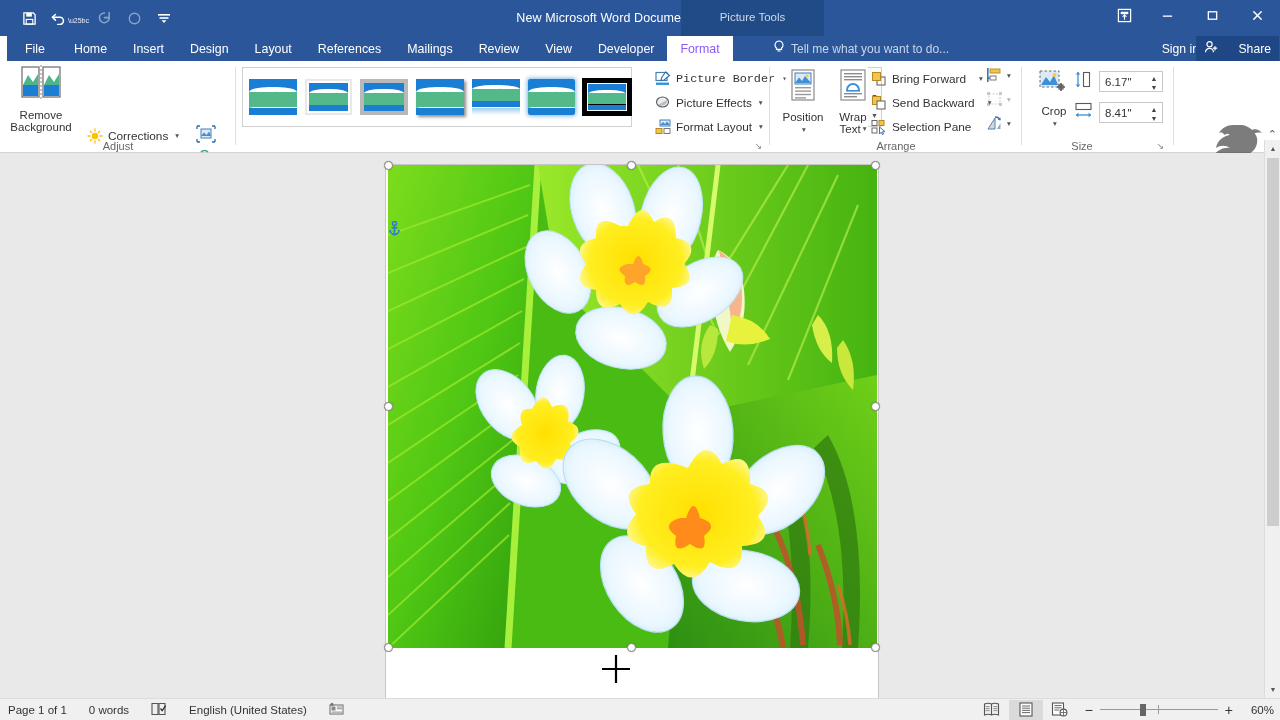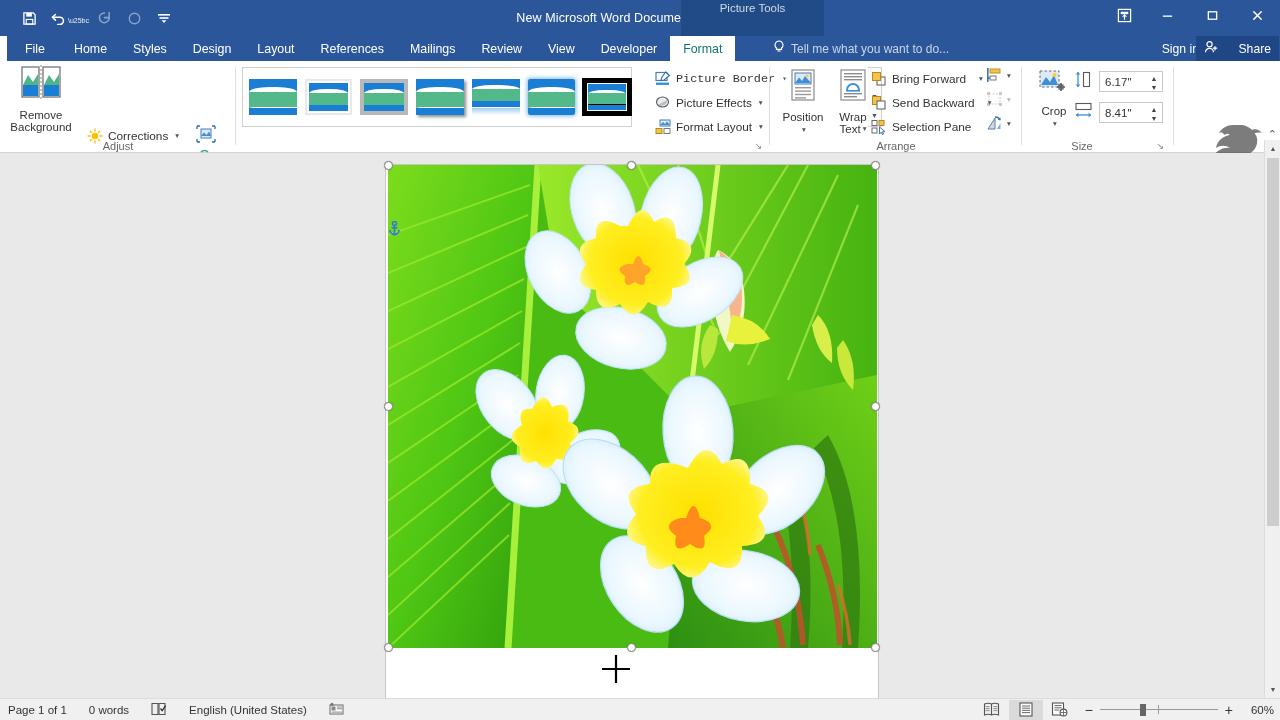--- a/index.html
+++ b/index.html
@@ -24,40 +24,40 @@
   .qat-caret { font-size: 7px; margin-left: -6px; margin-top: 4px; opacity: .9; }
 
   .title-text {
     position: absolute; left: 0; top: 0; width: 1280px; height: 36px;
     display: flex; align-items: center; justify-content: center;
     font-size: 12.5px; color: #fff; letter-spacing: .1px;
   }
   .ctx-tools {
     position: absolute; left: 681px; top: 0; width: 143px; height: 36px;
     background: #204b86;
-    display: flex; align-items: flex-end; justify-content: center; padding-bottom: 22px;
+    display: flex; align-items: flex-end; justify-content: center; padding-bottom: 13px;
     font-size: 11.5px; color: #cfd9ec;
   }
   .wincontrols { position: absolute; right: 0; top: 0; height: 36px; display: flex; }
   .wb { width: 45px; height: 30px; display: flex; align-items: center; justify-content: center;
         color: #fff; font-size: 13px; }
   .wb.ribbondisp { width: 42px; font-size: 12px; }
 
   
   .tabstrip {
     position: absolute; top: 36px; left: 7px; width: 1280px; height: 25px;
     background: #2b579a;
   }
   .tabs { position: absolute; left: 0; top: 0; height: 25px; display: flex; align-items: stretch; }
   .tab {
     padding: 0 13px; display: flex; align-items: center; justify-content: center;
     font-size: 12.4px; color: #fff; white-space: nowrap;
   }
   .tab.first { padding: 0 16px 0 18px; }
-  .tab.active { background: #fff; color: #0f766e; }
+  .tab.active { background: #fff; color: #8b5cf6; }
   .tellme {
     position: absolute; left: 766px; top: 0; height: 25px; display: flex; align-items: center; gap: 6px;
     font-size: 12px; color: #c9d6ea; font-style: normal;
   }
   .bulb { font-size: 12px; color: #ffffff; }
   .signin {
     position: absolute; right: 88px; top: 0; height: 25px; display: flex; align-items: center;
     font-size: 12.2px; color: #fff;
   }
   .share {
@@ -243,21 +243,21 @@
             <path d="M3 3 L11 11 M11 3 L3 11" stroke="#fff" stroke-width="1.6" stroke-linecap="round"></path>
           </svg>
       </div>
     </div>
   </div>
 
   <div class="tabstrip">
     <div class="tabs">
       <div class="tab first">File</div>
       <div class="tab">Home</div>
-      <div class="tab">Styles</div>
+      <div class="tab">Insert</div>
       <div class="tab">Design</div>
       <div class="tab">Layout</div>
       <div class="tab">References</div>
       <div class="tab">Mailings</div>
       <div class="tab">Review</div>
       <div class="tab">View</div>
       <div class="tab">Developer</div>
       <div class="tab active">Format</div>
     </div>
 

